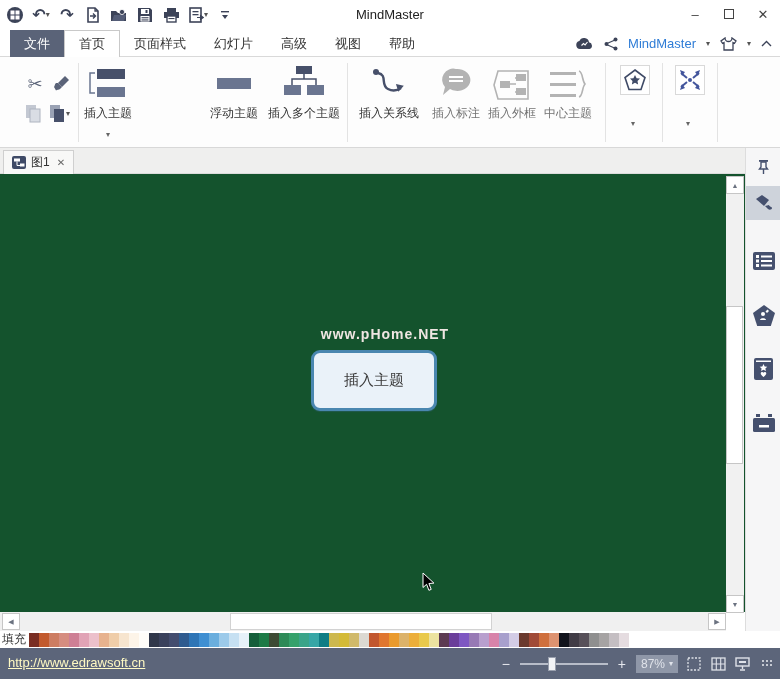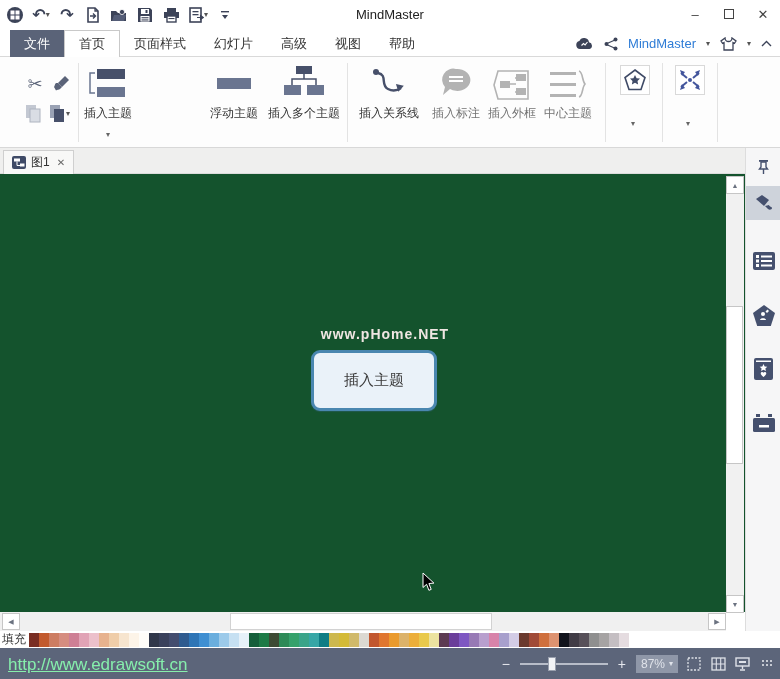--- a/index.html
+++ b/index.html
@@ -68,21 +68,21 @@
   .side-ico.selected { background:#ced3db; }
 
   
   #palette-row { position:absolute; left:0; top:631px; width:780px; height:17px; background:#fff; display:flex; align-items:center; }
   #fill-label { font-size:12px; color:#333; padding:0 3px 0 2px; white-space:nowrap; }
   #color-palette { display:flex; height:14px; }
   .swatch { width:10px; height:14px; }
 
   
   #statusbar { position:absolute; left:0; top:648px; width:780px; height:31px; background:#5c657a; color:#fff; }
-  #site-link { position:absolute; left:8px; top:7px; color:#86efac; font-size:17px; text-decoration:underline; }
+  #site-link { position:absolute; left:8px; top:7px; color:#fef9c3; font-size:13px; text-decoration:underline; }
   .zoom-ctrl { position:absolute; right:0; top:0; height:31px; display:flex; align-items:center; gap:8px; padding-right:6px; }
   .zoom-sign { color:#e6e8ee; font-size:14px; width:12px; text-align:center; }
   .slider { position:relative; width:88px; height:14px; }
   .slider .track { position:absolute; left:0; top:6px; width:88px; height:2px; background:#b8bdc9; }
   .slider .handle { position:absolute; left:28px; top:0; width:8px; height:14px; background:#f2f3f6; border:1px solid #9aa0ae; }
   .zoom-box { background:#8f97a8; color:#dfe2e9; font-size:12px; padding:2px 5px; display:flex; align-items:center; gap:4px; }
   .sb-ico { width:16px; height:16px; display:flex; align-items:center; justify-content:center; color:#dfe2e9; }
   .grip { display:grid; grid-template-columns:repeat(3,4px); grid-template-rows:repeat(2,4px); margin-left:4px; }
   .grip i { width:2px; height:2px; background:#c6cad3; }
 </style>

